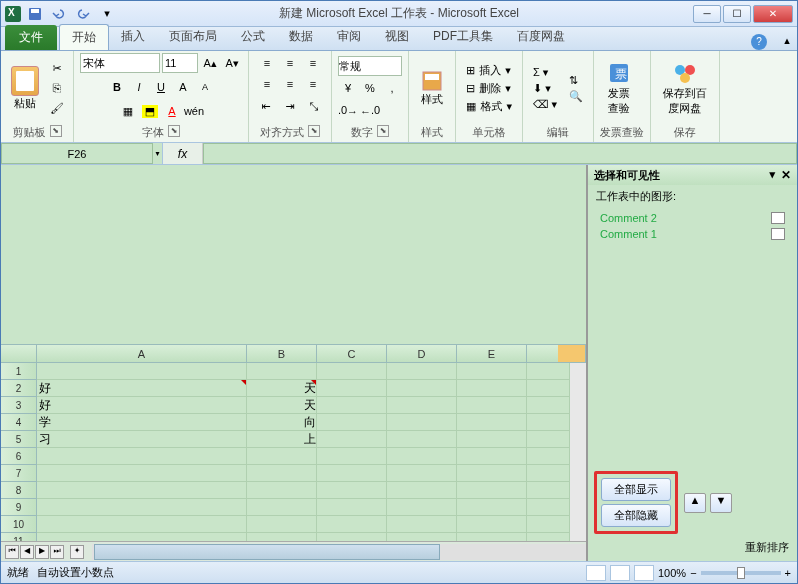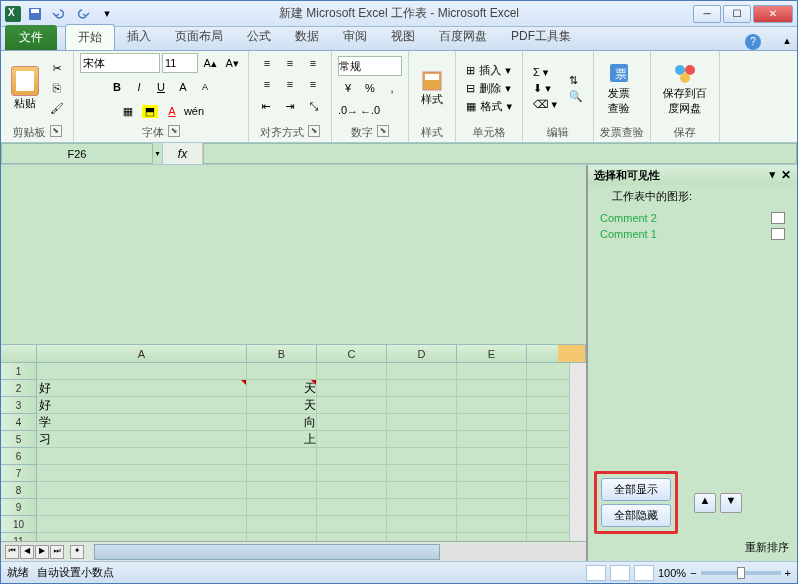--- a/index.html
+++ b/index.html
@@ -12,21 +12,21 @@
 .titlebar-left { display: flex; align-items: center; gap: 4px; }
 .excel-icon { width: 16px; height: 16px; background: linear-gradient(135deg, #217346, #1e6b3e); border-radius: 2px; position: relative; }
 .excel-icon::after { content: "X"; color: white; font-size: 10px; position: absolute; top: 1px; left: 3px; font-weight: bold; }
 .qat-btn { width: 20px; height: 20px; display: flex; align-items: center; justify-content: center; cursor: pointer; }
 .title-text { position: absolute; left: 50%; transform: translateX(-50%); font-size: 12px; color: #444; }
 .win-controls { display: flex; gap: 2px; }
 .win-btn { width: 28px; height: 18px; display: flex; align-items: center; justify-content: center; background: linear-gradient(#f5f9ff, #d6e5f8); border: 1px solid #8aabcf; border-radius: 2px; cursor: pointer; font-size: 10px; }
 .win-btn.close { background: linear-gradient(#f08080, #d04040); color: white; width: 40px; }
 
 
-.tabs { height: 24px; background: linear-gradient(#e4eef9, #cfe0f2); display: flex; align-items: flex-end; padding-left: 4px; gap: 8px; border-bottom: 1px solid #8aabcf; }
+.tabs { height: 24px; background: linear-gradient(#e4eef9, #cfe0f2); display: flex; align-items: flex-end; padding-left: 4px; gap: 2px; border-bottom: 1px solid #8aabcf; }
 .file-tab { background: linear-gradient(#3b8e3b, #2a7a2a); color: white; padding: 4px 14px; font-size: 12px; cursor: pointer; border-radius: 3px 3px 0 0; }
 .tab { padding: 4px 12px; font-size: 12px; cursor: pointer; color: #444; }
 .tab.active { background: #f5fbf5; border: 1px solid #8aabcf; border-bottom: none; border-radius: 3px 3px 0 0; }
 .help-icon { margin-left: auto; margin-right: 8px; width: 16px; height: 16px; background: #4a90d9; color: white; border-radius: 50%; text-align: center; line-height: 16px; font-size: 10px; cursor: pointer; }
 
 
 .ribbon { height: 92px; background: #f0f7f0; display: flex; border-bottom: 1px solid #aac5e0; }
 .ribbon-group { display: flex; flex-direction: column; padding: 2px 6px; border-right: 1px solid #c5d8c5; }
 .ribbon-group-content { flex: 1; display: flex; align-items: center; gap: 4px; }
 .ribbon-group-label { font-size: 11px; color: #555; text-align: center; padding-top: 2px; display: flex; justify-content: center; gap: 4px; }
@@ -97,25 +97,25 @@
 .nav-b { width: 14px; height: 14px; border: 1px solid #999; background: #f0f0f0; font-size: 8px; text-align: center; cursor: pointer; }
 .sh-tab { padding: 2px 10px; background: white; border: 1px solid #999; border-bottom: none; font-size: 11px; cursor: pointer; }
 .sh-tab.inactive { background: #d0e0d0; }
 .h-scroll { flex: 1; height: 16px; background: #e0e0e0; margin-left: 8px; position: relative; }
 .h-thumb { position: absolute; left: 2px; width: 70%; height: 100%; background: linear-gradient(#d0e0ef, #b8cfde); border: 1px solid #8ab; }
 
 
 .side-panel { flex: 1; background: #c9e5c9; display: flex; flex-direction: column; border-left: 2px solid #999; }
 .panel-header { height: 20px; display: flex; align-items: center; justify-content: space-between; padding: 0 6px; font-size: 11px; font-weight: bold; background: linear-gradient(#d9efd9, #c0e0c0); }
 .panel-close { cursor: pointer; font-size: 12px; }
-.panel-label { padding: 4px 24px; font-size: 11px; }
+.panel-label { padding: 4px 8px; font-size: 11px; }
 .shape-list { flex: 1; padding: 2px 8px; }
 .shape-item { display: flex; justify-content: space-between; align-items: center; padding: 2px 4px; font-size: 11px; font-family: serif; color: #2a4; cursor: pointer; }
 .eye { width: 14px; height: 12px; border: 1px solid #888; background: white; }
-.panel-footer { padding: 6px; display: flex; align-items: center; gap: 16px; }
+.panel-footer { padding: 6px; display: flex; align-items: center; gap: 6px; }
 .panel-btns { border: 3px solid #e03030; padding: 4px; display: flex; flex-direction: column; gap: 3px; border-radius: 2px; }
 .panel-btn { padding: 3px 12px; background: linear-gradient(#f5f9ff, #d6e5f8); border: 1px solid #8aabcf; border-radius: 3px; font-size: 11px; cursor: pointer; }
 .reorder { display: flex; align-items: center; gap: 4px; font-size: 11px; }
 .arrow-b { width: 22px; height: 20px; border: 1px solid #999; background: linear-gradient(#f5f9ff, #d6e5f8); text-align: center; cursor: pointer; border-radius: 2px; }
 
 
 .status-bar { height: 22px; background: linear-gradient(#e4eef9, #cfe0f2); display: flex; align-items: center; padding: 0 6px; gap: 8px; font-size: 11px; border-top: 1px solid #aac5e0; }
 .zoom { margin-left: auto; display: flex; align-items: center; gap: 4px; }
 .view-btn { width: 20px; height: 16px; border: 1px solid #aac5e0; cursor: pointer; background: white; }
 .slider { width: 80px; height: 4px; background: #aac5e0; position: relative; }
@@ -160,22 +160,22 @@
   <div class="tabs">
     <div class="file-tab">文件</div>
     <div id="tab-list" style="display: flex;">
         <div class="tab active">开始</div>
         <div class="tab">插入</div>
         <div class="tab">页面布局</div>
         <div class="tab">公式</div>
         <div class="tab">数据</div>
         <div class="tab">审阅</div>
         <div class="tab">视图</div>
+        <div class="tab">PDF工具集</div>
         <div class="tab">百度网盘</div>
-        <div class="tab">PDF工具集</div>
       </div>
     <div class="help-icon">?</div>
     <div class="qat-btn">▴</div>
   </div>
 
   <div class="ribbon">
     <div class="ribbon-group">
       <div class="ribbon-group-content">
         <div class="paste-big">
           <div class="paste-icon"></div>

